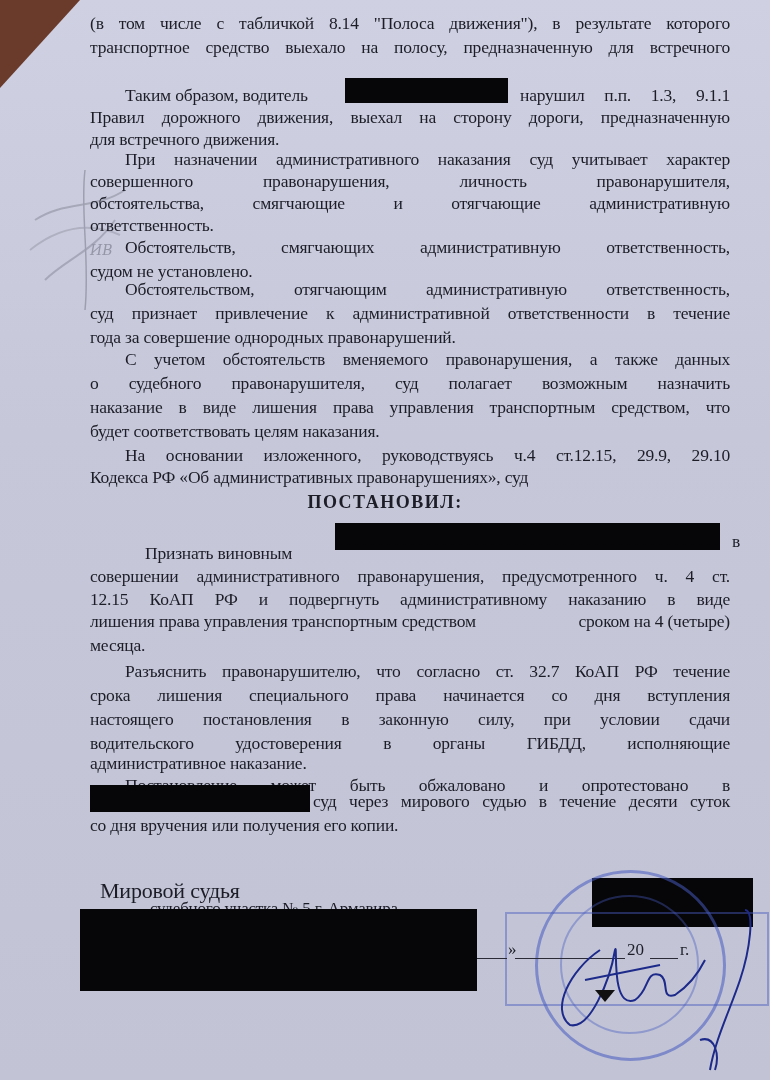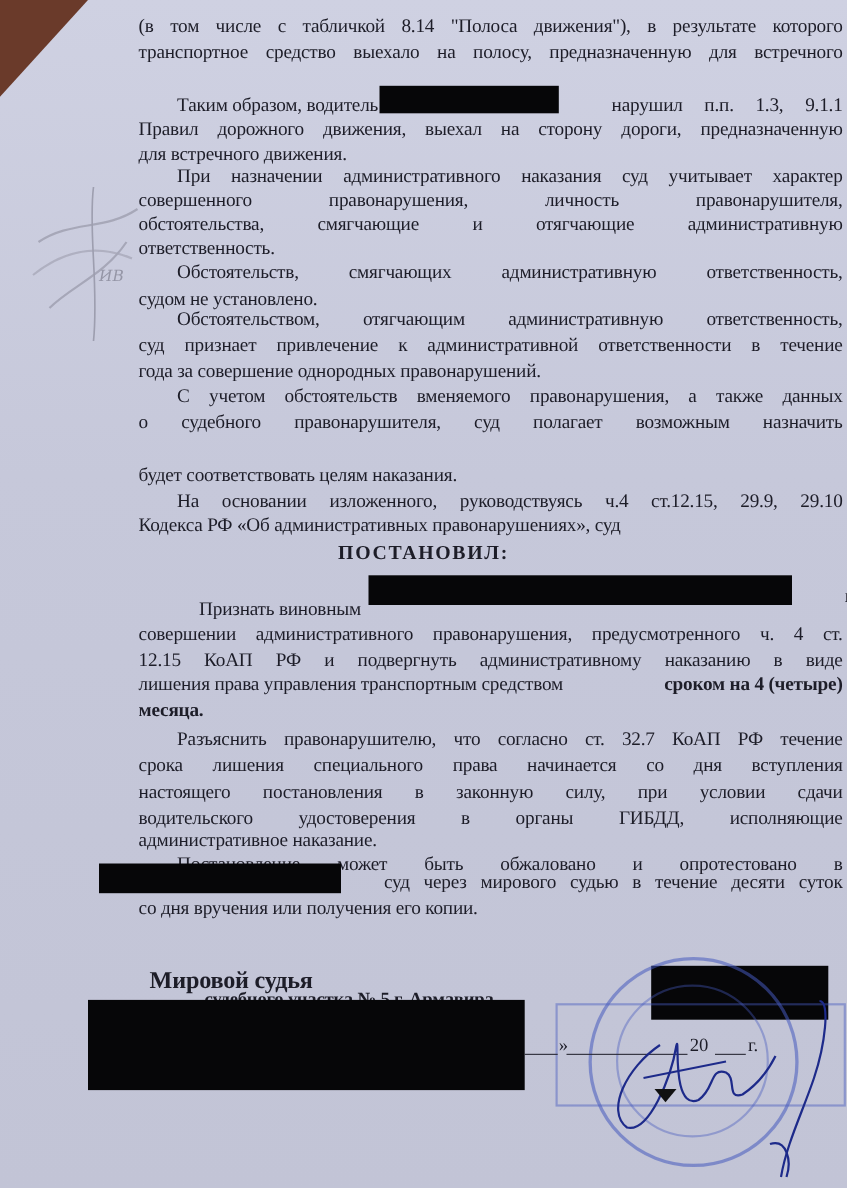--- a/index.html
+++ b/index.html
@@ -15,25 +15,24 @@
     }
     .corner {
       position: absolute; left: 0; top: 0; width: 0; height: 0;
       border-top: 88px solid #6a3a2a;
       border-right: 80px solid transparent;
     }
     .line {
       position: absolute; left: 90px; width: 640px;
       font-size: 17.5px; line-height: 22px; white-space: nowrap;
       letter-spacing: -0.2px;
-      margin-left: 36px;
     }
     .just { text-align: justify; text-align-last: justify; }
     .ind { left: 125px; width: 605px; }
-    .bold { font-weight: bold; }
+    .bold { font-weight: normal; }
     .heading {
       position: absolute; left: 0; width: 770px; top: 492px;
       text-align: center; font-size: 18px; font-weight: bold; letter-spacing: 1.5px;
     }
     .redact { position: absolute; background: #060608; }
     .stamp {
       position: absolute; left: 535px; top: 870px; width: 185px; height: 185px;
       border: 3px solid rgba(70,90,190,0.55); border-radius: 50%;
     }
     .stamp-inner {
@@ -79,20 +78,21 @@
 
   <div class="line just ind" style="top:236px">Обстоятельств, смягчающих административную ответственность,</div>
   <div class="line" style="top:260px">судом не установлено.</div>
 
   <div class="line just ind" style="top:278px">Обстоятельством, отягчающим административную ответственность,</div>
   <div class="line just" style="top:302px">суд признает привлечение к административной ответственности в течение</div>
   <div class="line" style="top:326px">года за совершение однородных правонарушений.</div>
 
   <div class="line just ind" style="top:348px">С учетом обстоятельств вменяемого правонарушения, а также данных</div>
   <div class="line just" style="top:372px">о судебного правонарушителя, суд полагает возможным назначить</div>
+  <div class="line just" style="top:396px">наказание в виде лишения права управления транспортным средством, что</div>
   <div class="line" style="top:420px">будет соответствовать целям наказания.</div>
 
   <div class="line just ind" style="top:444px">На основании изложенного, руководствуясь ч.4 ст.12.15, 29.9, 29.10</div>
   <div class="line" style="top:466px">Кодекса РФ «Об административных правонарушениях», суд</div>
 
   <div class="heading">ПОСТАНОВИЛ:</div>
 
   <div class="line" style="top:542px; left:145px; width:auto;">Признать виновным</div>
   <div class="redact" style="left:335px; top:523px; width:385px; height:27px;"></div>
   <div class="line" style="top:530px; left:732px; width:auto;">в</div>

